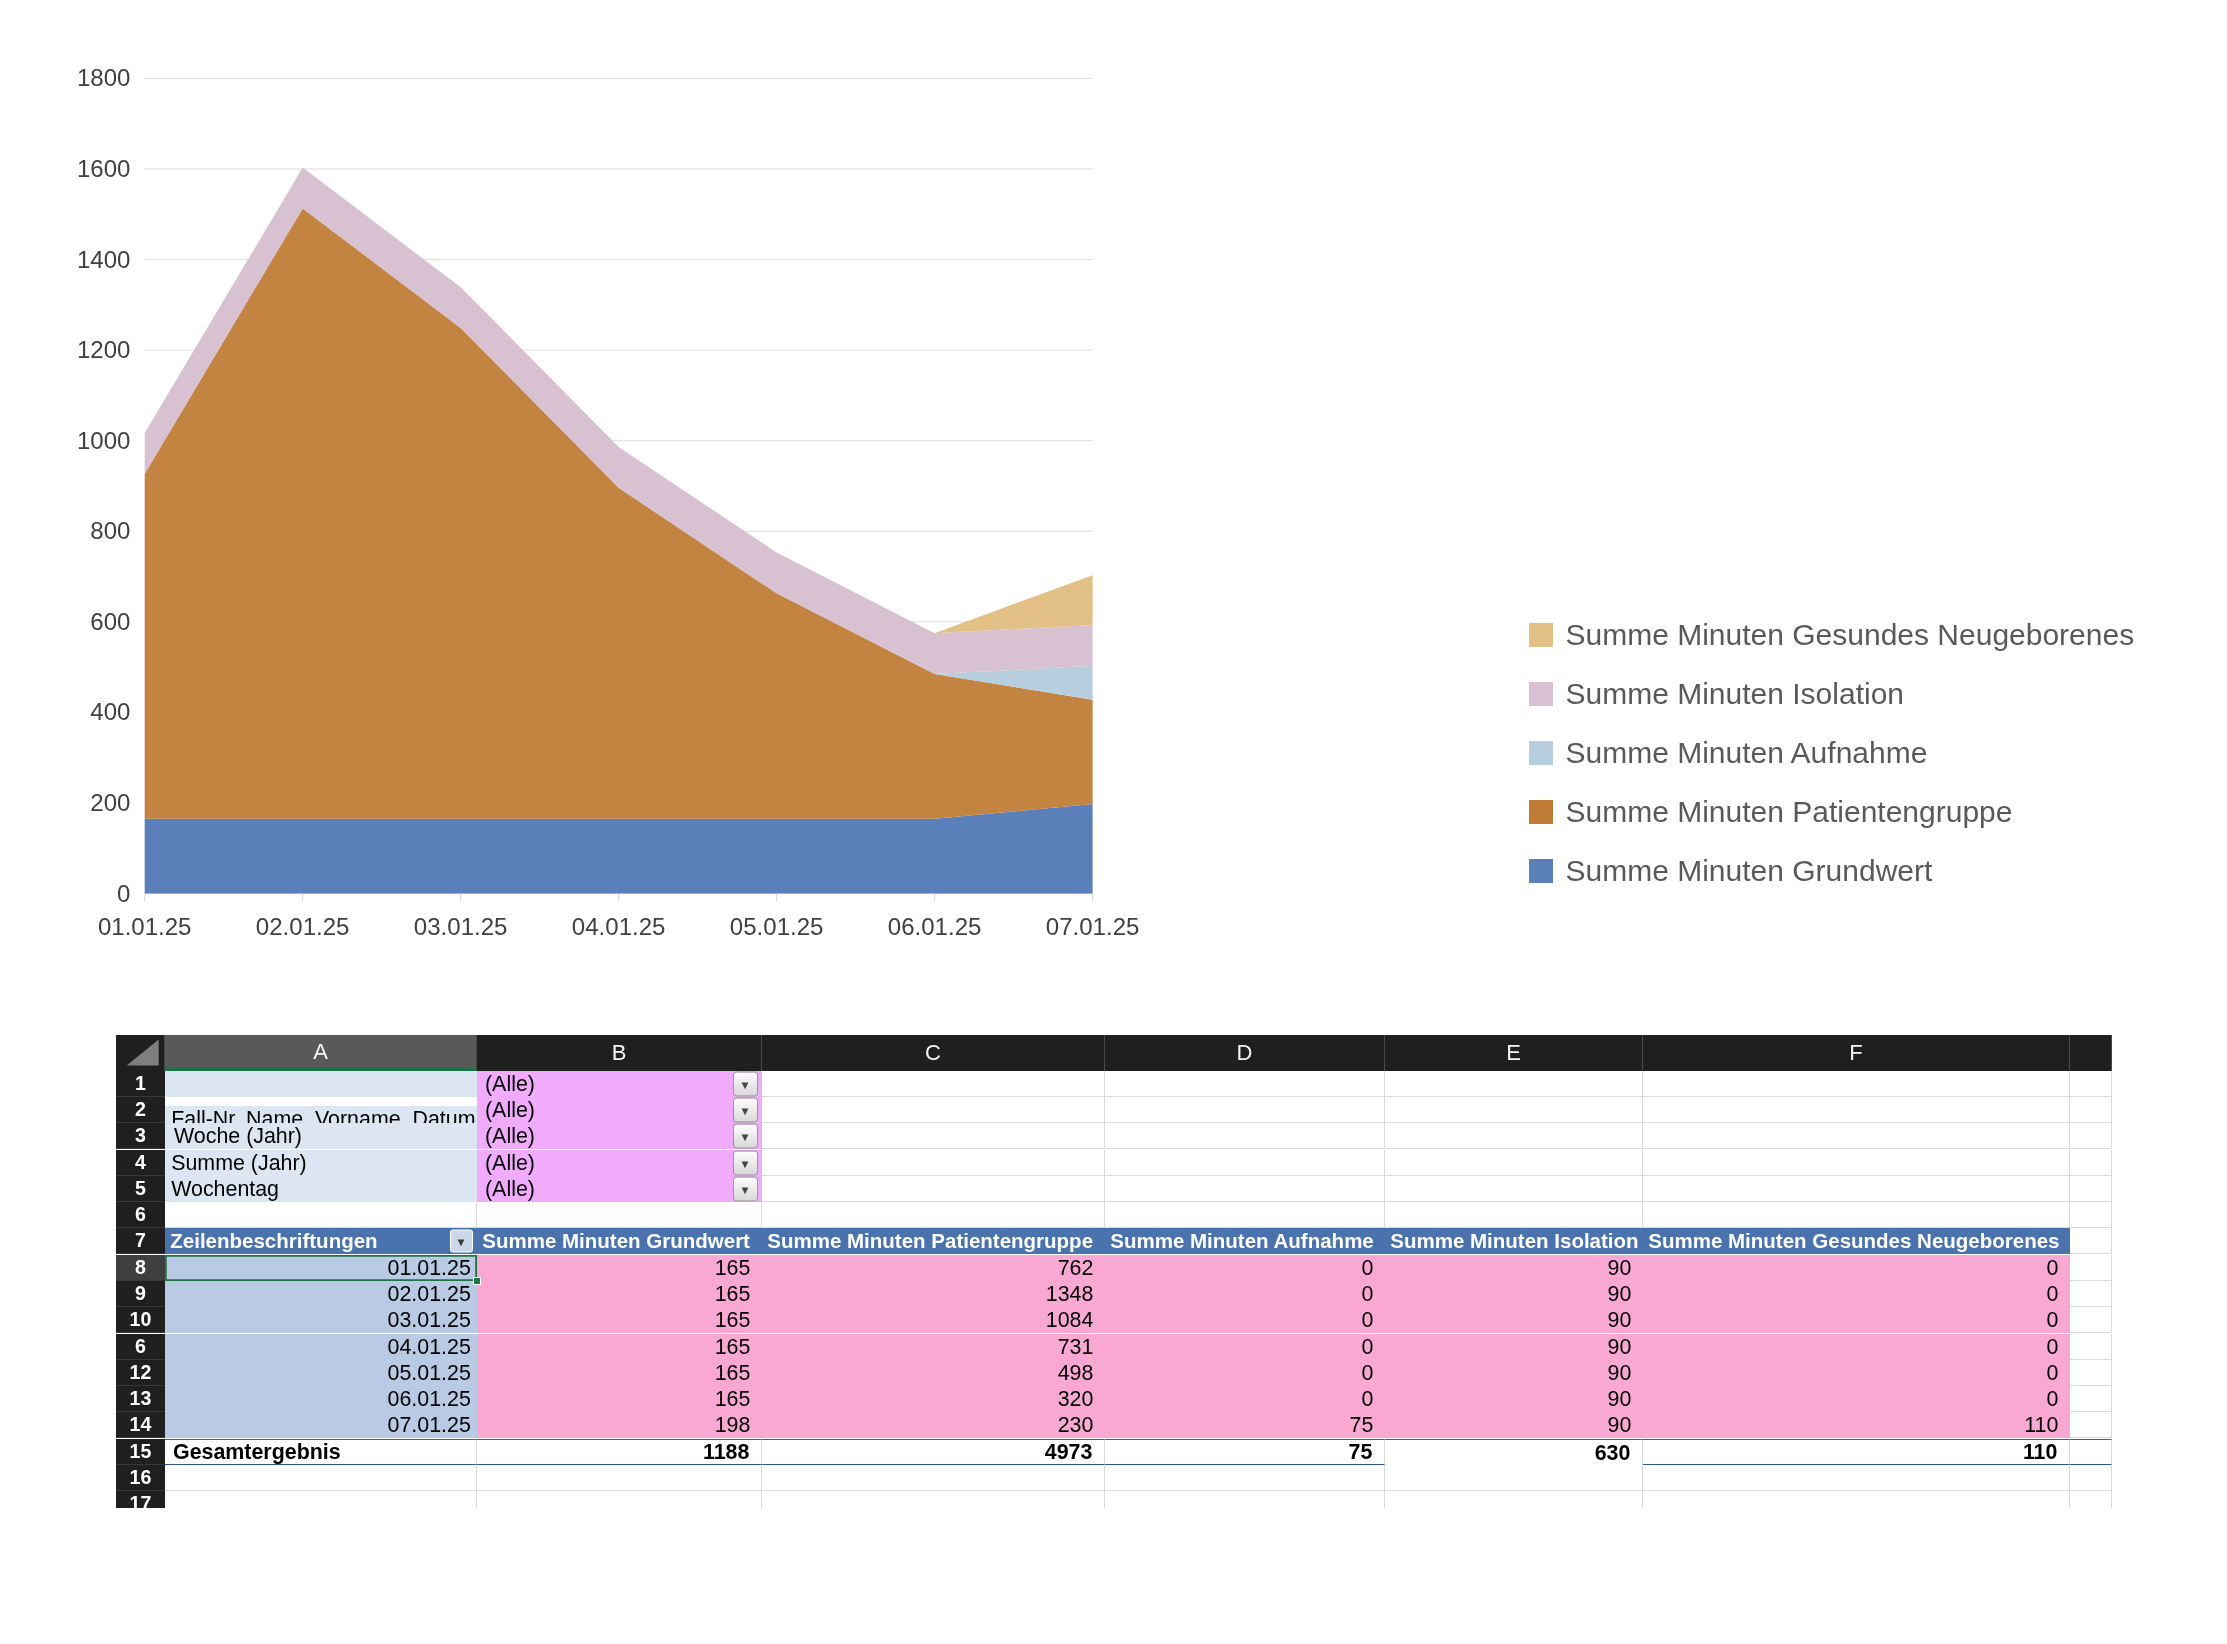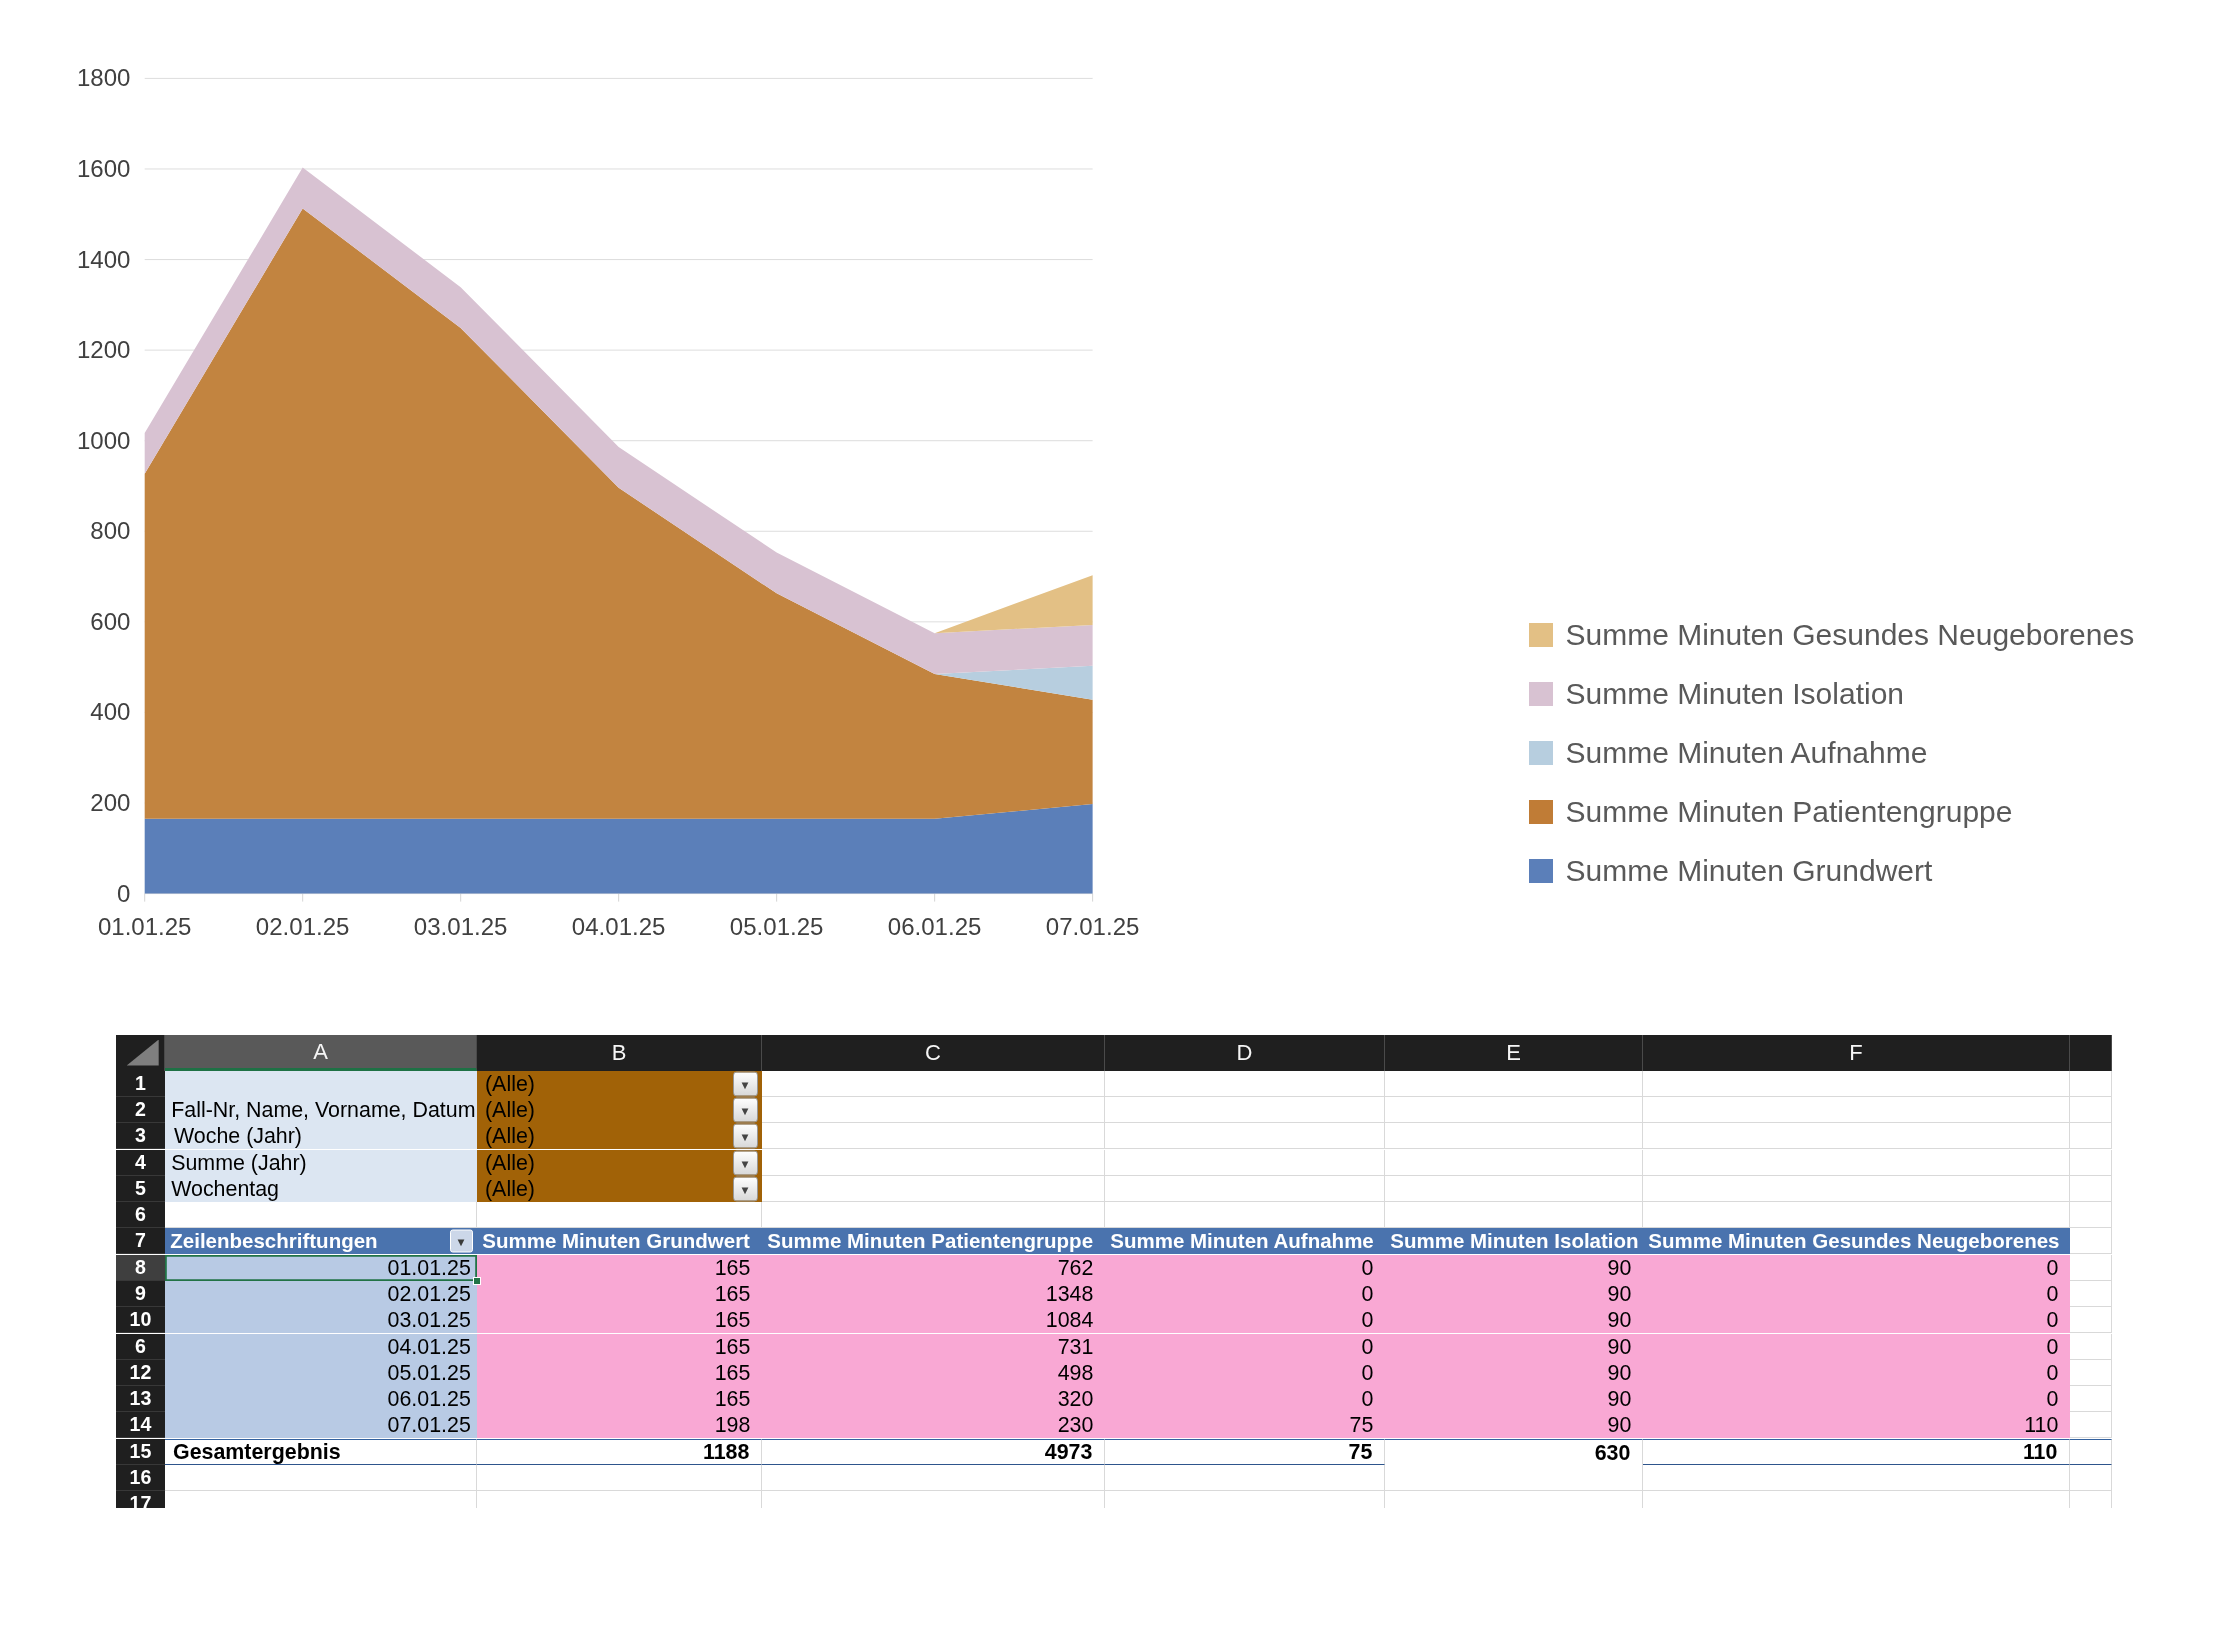--- a/index.html
+++ b/index.html
@@ -24,21 +24,21 @@
   .corner-tri{position:absolute;left:10.7px;top:4.5px;width:32px;height:26px;background:#7f7f7f;
         clip-path:polygon(100% 0,100% 100%,0 100%);}
   .colhead{background:#1f1f1f;color:#f5f5f5;justify-content:center;font-size:22px;
         border-right:0.9px solid #4a4a4a;}
   .colhead.sel{background:#595959;border-bottom:3.6px solid #1e7145;}
   .gutter{background:#1f1f1f;color:#fff;justify-content:center;font-size:19.6px;font-weight:700;
         border-bottom:0.9px solid #383838;}
   .gutter.active{background:#3f3f3f;}
   .wcell{background:#fff;border-right:0.9px solid #d9d9d9;border-bottom:0.9px solid #d9d9d9;}
   .fillA{background:#dce6f2;padding-left:6.2px;}
-  .fillB{background:#a16207;padding-left:8px;}
+  .fillB{background:#f0abfc;padding-left:8px;}
   .phead{background:#4a73ae;color:#fff;font-weight:700;font-size:20.5px;padding-left:5.3px;}
   .dateCell{background:#b8cae4;justify-content:flex-end;padding-right:6.2px;}
   .dataCell{background:#f9a8d4;justify-content:flex-end;padding-right:11.6px;}
   .totalCell{background:#fff;font-weight:700;border-top:1.8px solid #34619e;
         border-bottom:1.8px solid #2e558c;border-right:0.9px solid #d9d9d9;}
   .totalCell.num{justify-content:flex-end;padding-right:11.6px;}
   .totalCell.lbl{padding-left:8px;}
   .activeCell{box-shadow:inset 0 0 0 1.8px #217346;overflow:visible;z-index:5;}
   .fill-handle{position:absolute;right:-3.6px;bottom:-3.6px;width:8px;height:8px;
         background:#217346;border:0.9px solid #fff;box-sizing:border-box;}
@@ -129,21 +129,21 @@
       <div class="cell colhead" style="left: 1954px; width: 42px; top: 0px; height: 36px;"></div>
       <div class="cell gutter" style="left: 0px; width: 49px; top: 36px; height: 26px;">1</div>
       <div class="cell fillA" style="left: 49px; width: 312px; top: 36px; height: 26px;"></div>
       <div class="cell fillB" style="left: 361px; width: 285px; top: 36px; height: 26px;">(Alle)<div class="filter-btn">▼</div></div>
       <div class="cell wcell" style="left: 646px; width: 343px; top: 36px; height: 26px;"></div>
       <div class="cell wcell" style="left: 989px; width: 280px; top: 36px; height: 26px;"></div>
       <div class="cell wcell" style="left: 1269px; width: 258px; top: 36px; height: 26px;"></div>
       <div class="cell wcell" style="left: 1527px; width: 427px; top: 36px; height: 26px;"></div>
       <div class="cell wcell" style="left: 1954px; width: 42px; top: 36px; height: 26px;"></div>
       <div class="cell gutter" style="left: 0px; width: 49px; top: 62px; height: 26px;">2</div>
-      <div class="cell fillA" style="left: 49px; width: 312px; top: 62px; height: 26px;">Fall-Nr, Name, Vorname, Datum</div>
+      <div class="cell fillA" style="left: 49px; width: 312px; top: 71px; height: 26px;">Fall-Nr, Name, Vorname, Datum</div>
       <div class="cell fillB" style="left: 361px; width: 285px; top: 62px; height: 26px;">(Alle)<div class="filter-btn">▼</div></div>
       <div class="cell wcell" style="left: 646px; width: 343px; top: 62px; height: 26px;"></div>
       <div class="cell wcell" style="left: 989px; width: 280px; top: 62px; height: 26px;"></div>
       <div class="cell wcell" style="left: 1269px; width: 258px; top: 62px; height: 26px;"></div>
       <div class="cell wcell" style="left: 1527px; width: 427px; top: 62px; height: 26px;"></div>
       <div class="cell wcell" style="left: 1954px; width: 42px; top: 62px; height: 26px;"></div>
       <div class="cell gutter" style="left: 0px; width: 49px; top: 88px; height: 26px;">3</div>
       <div class="cell fillA" style="left: 49px; width: 312px; top: 88px; height: 26px; padding-left: 9px;">Woche (Jahr)</div>
       <div class="cell fillB" style="left: 361px; width: 285px; top: 88px; height: 26px;">(Alle)<div class="filter-btn">▼</div></div>
       <div class="cell wcell" style="left: 646px; width: 343px; top: 88px; height: 26px;"></div>

